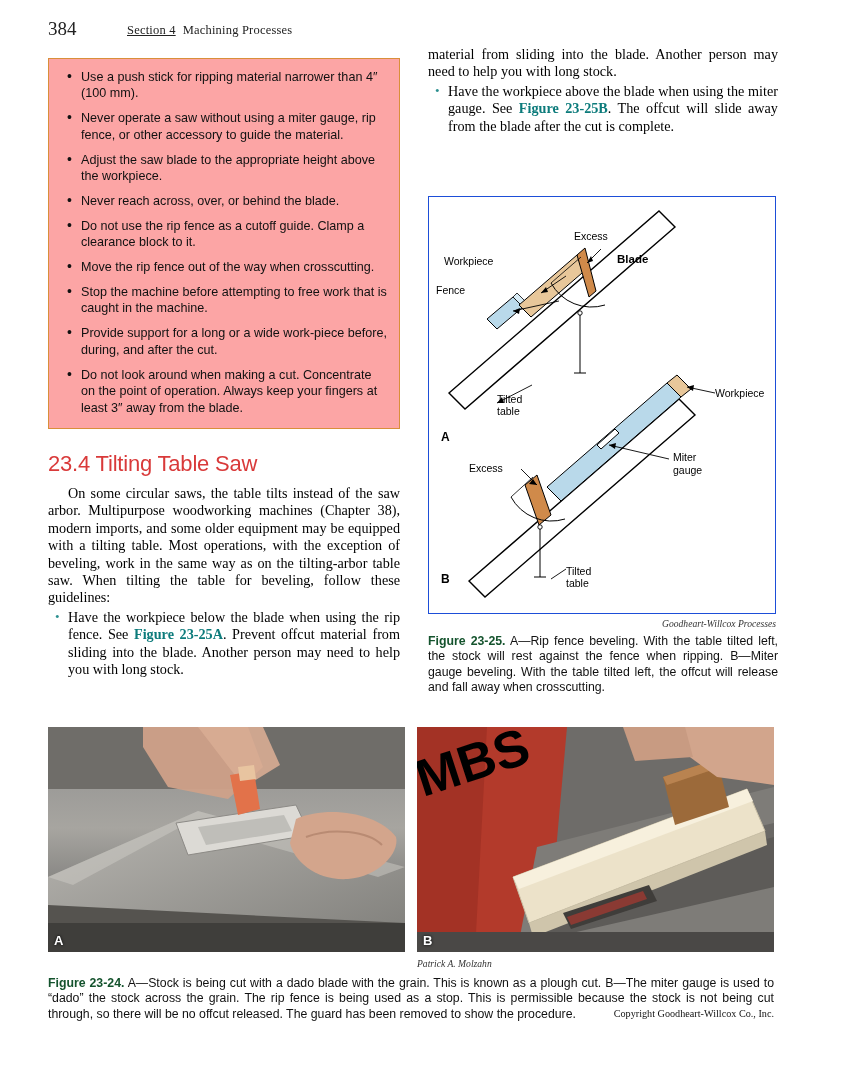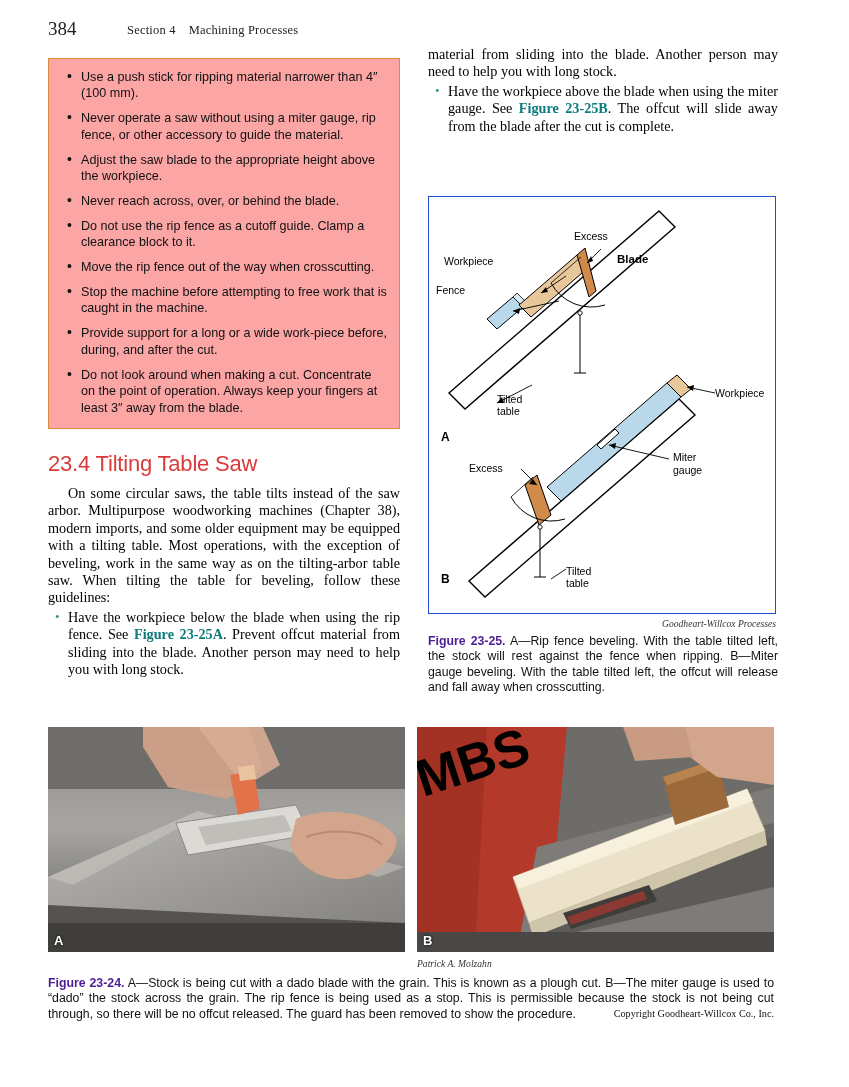--- a/index.html
+++ b/index.html
@@ -33,21 +33,22 @@
   .running-head {
     position: absolute;
     left: 127px;
     top: 23px;
     font-family: "Liberation Serif", serif;
     font-size: 12.5px;
     color: #222;
     letter-spacing: .2px;
   }
   .running-head .sec {
-    margin-right: 13px;
+    margin-right: 7px;
+    text-decoration: underline;
   }
   
   .col-left {
     position: absolute;
     left: 48px;
     top: 58px;
     width: 352px;
   }
   .safety-box {
     border: 1px solid #d98f3a;
@@ -147,21 +148,21 @@
     font-size: 9.6px;
     color: #333;
   }
   .fig-caption {
     font-family: "Liberation Sans", sans-serif;
     font-size: 12.3px;
     line-height: 15.4px;
     color: #111;
   }
   .fig-caption b.lbl {
-    color: #4c1d95;
+    color: #14532d;
   }
   .cap-2325 {
     position: absolute;
     left: 428px;
     top: 634px;
     width: 350px;
     text-align: justify;
   }
   
   .photo {

